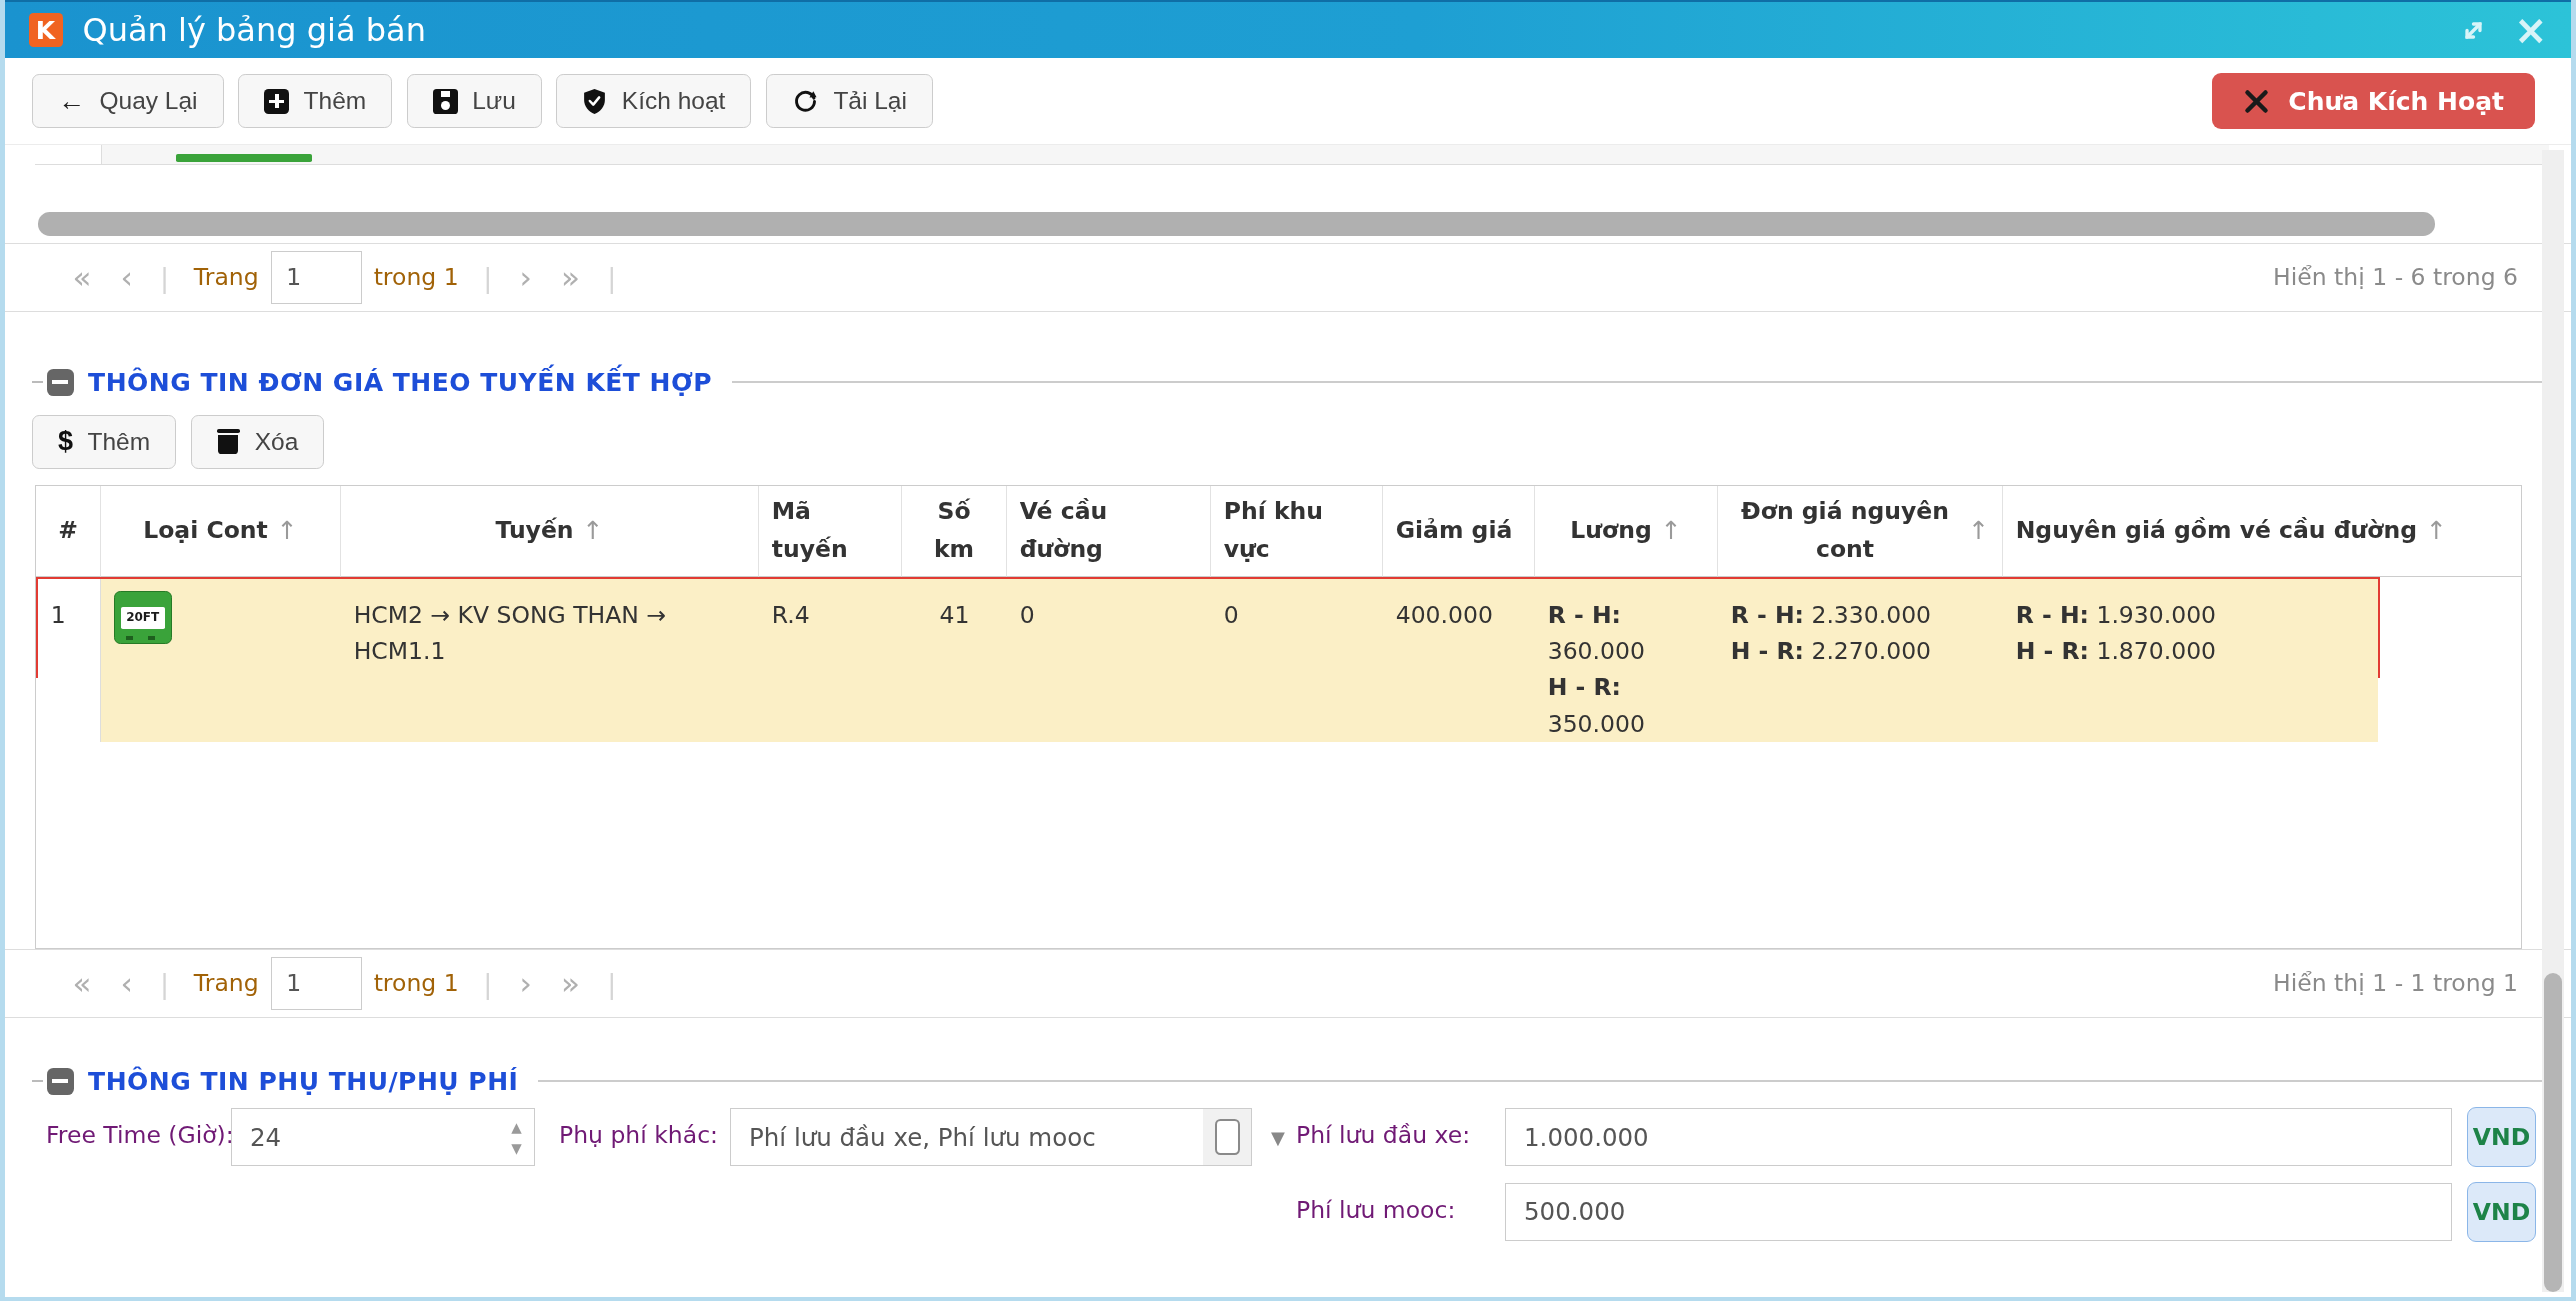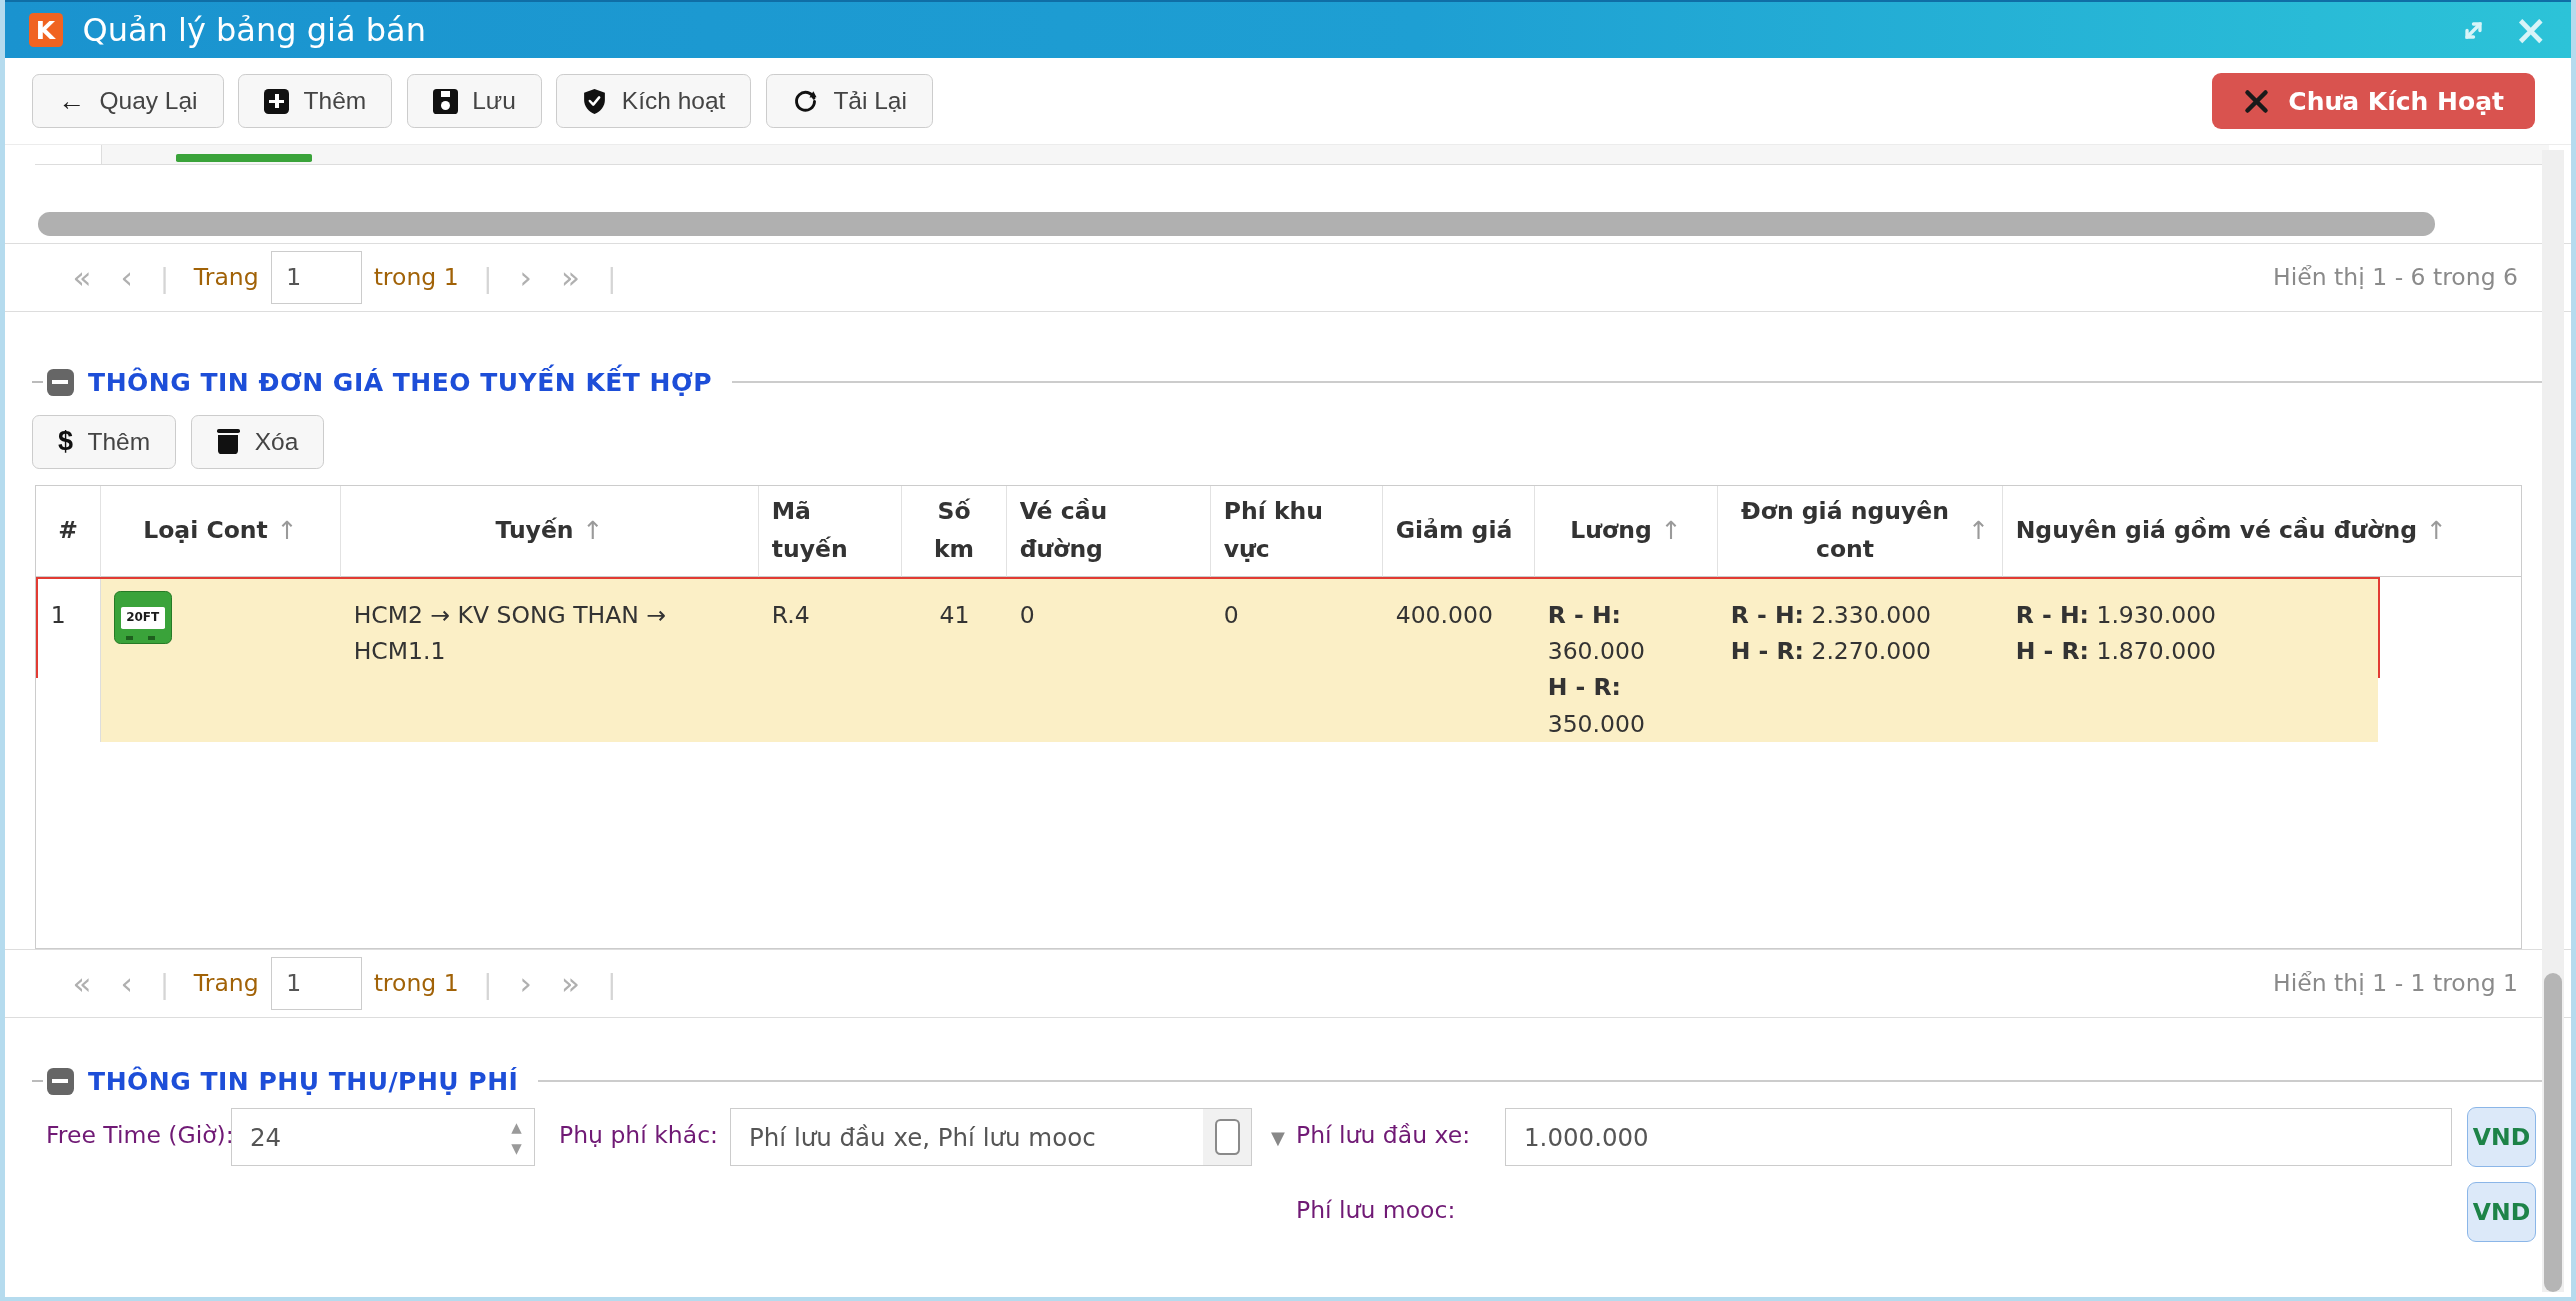--- a/index.html
+++ b/index.html
@@ -304,20 +304,23 @@
           <span>▼</span>
         </div>
       <span class="flabel" style="left:1291px">Phí lưu đầu xe:</span>
       <div class="fld" style="left:1500px; width:947px">
         <input value="1.000.000" style="">
       </div>
       <div class="vnd" style="left:2462px; top:-0.9px">VND</div>
     </div>
     <div class="fee-row">
       <span class="flabel" style="left:1291px">Phí lưu mooc:</span>
+      <div class="fld" style="left:1500px; width:947px">
+        <input value="500.000" style="">
+      </div>
       <div class="vnd" style="left:2462px; top:-0.9px">VND</div>
     </div>
   </div>
 
   <div class="vscroll">
     <div class="vthumb"></div>
   </div>
 
 </div>
 

